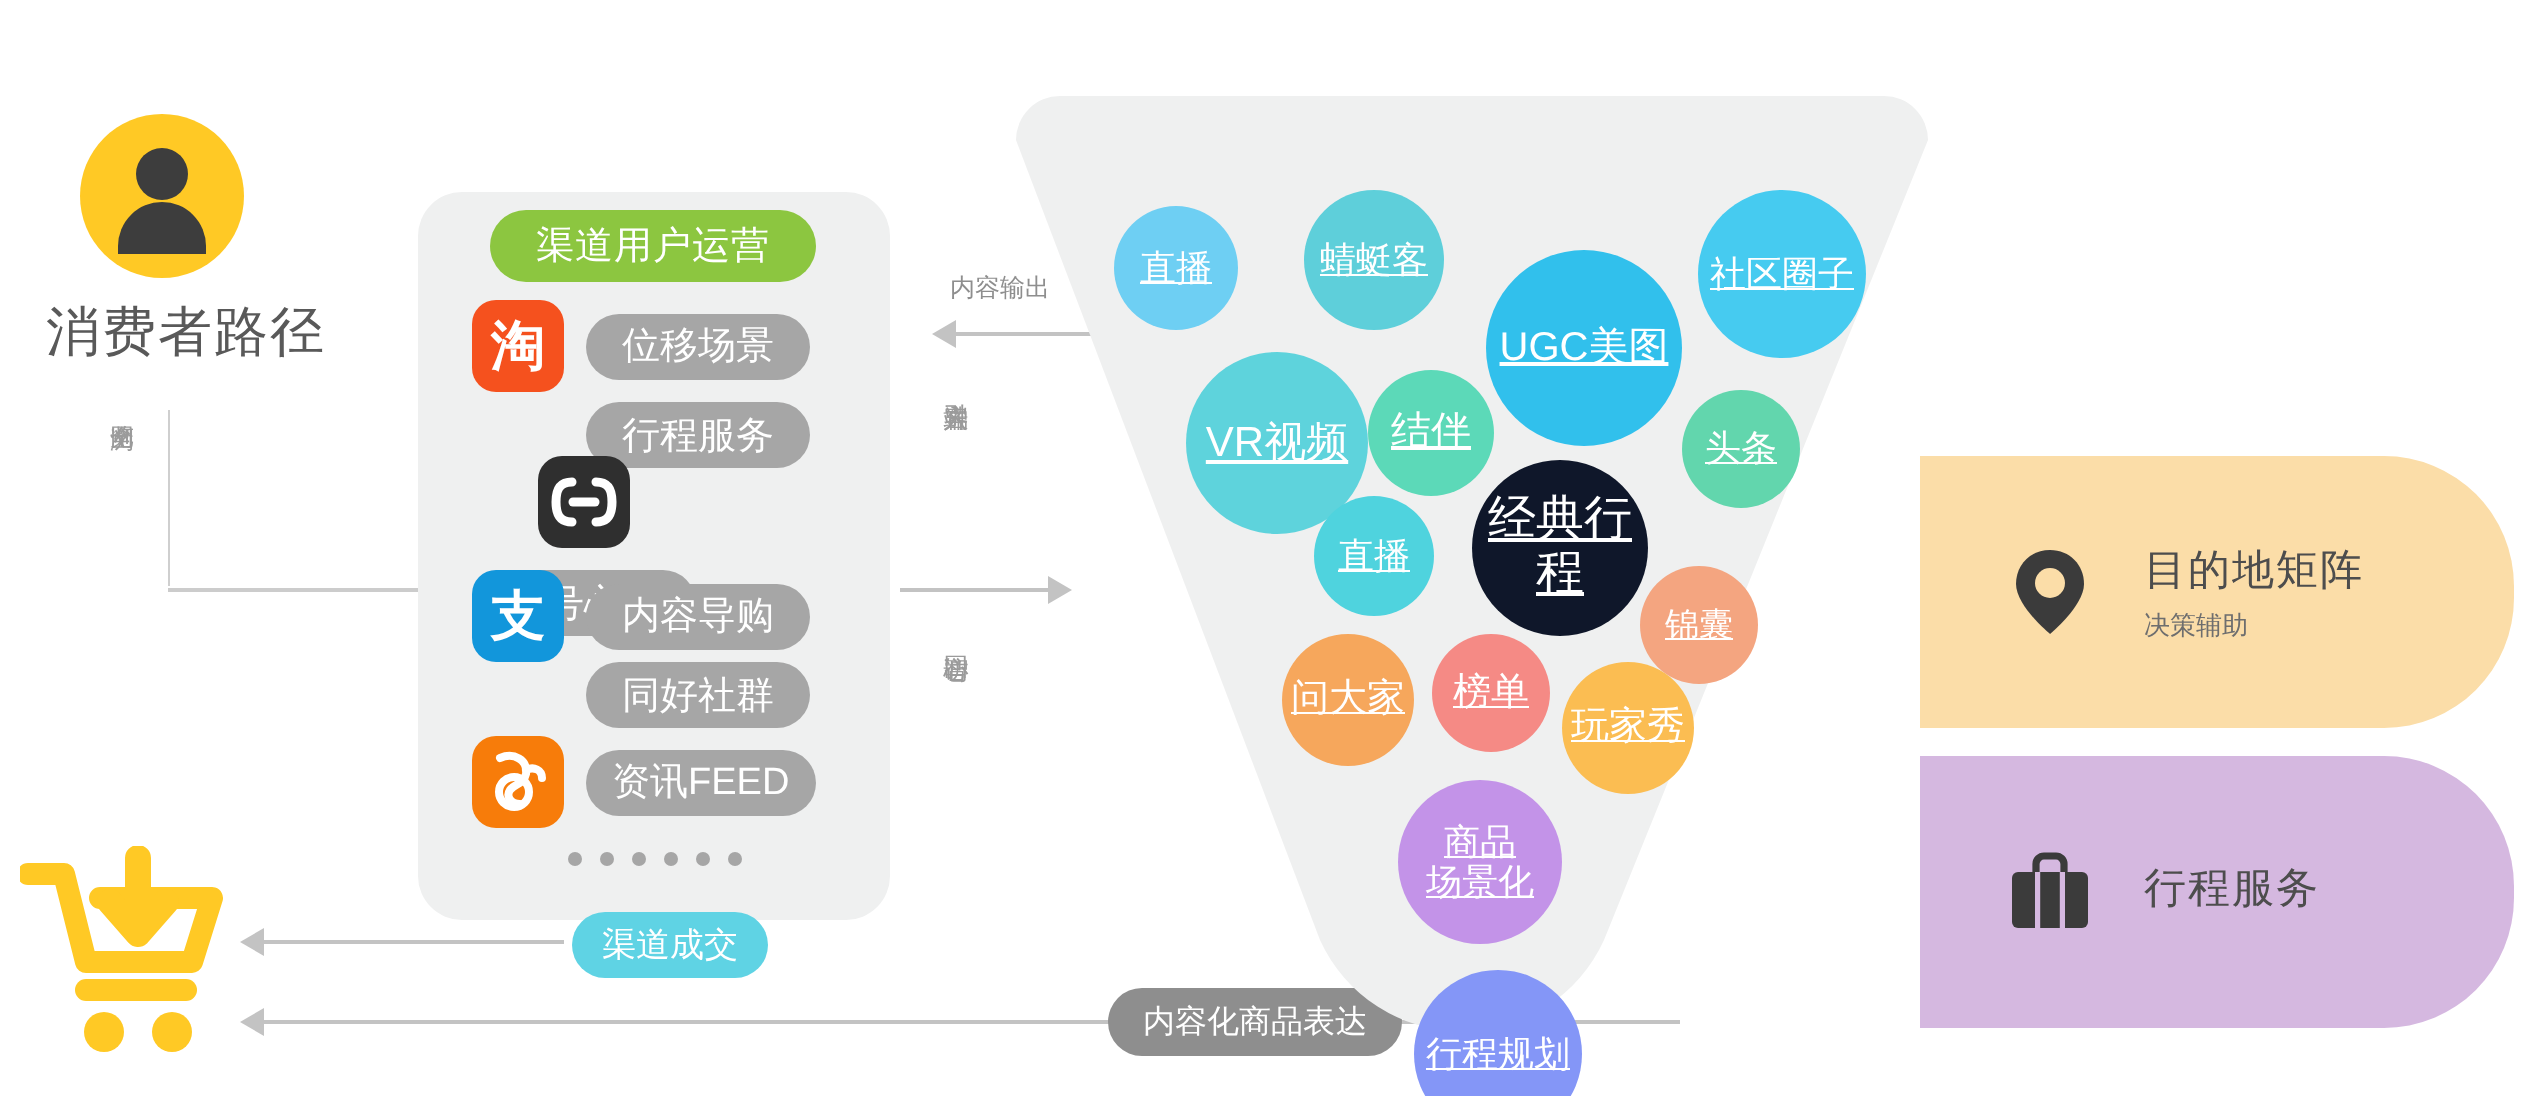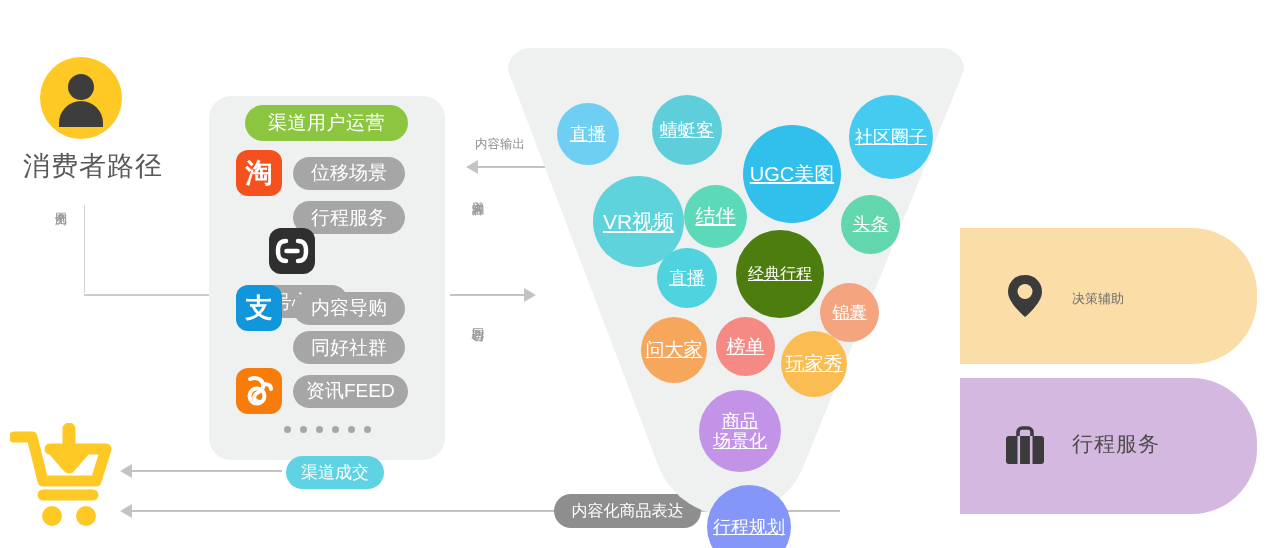--- a/index.html
+++ b/index.html
@@ -242,21 +242,21 @@
       </div>
       <div class="bubble" style="left: 684px; top: 185px; width: 63px; height: 63px; background: rgb(92, 217, 184); font-size: 20px;">
         <span style="white-space: pre-line;">结伴</span>
       </div>
       <div class="bubble" style="left: 841px; top: 195px; width: 59px; height: 59px; background: rgb(98, 214, 173); font-size: 18px;">
         <span style="white-space: pre-line;">头条</span>
       </div>
       <div class="bubble" style="left: 657px; top: 248px; width: 60px; height: 60px; background: rgb(79, 211, 222); font-size: 18px;">
         <span style="white-space: pre-line;">直播</span>
       </div>
-      <div class="bubble" style="left: 736px; top: 230px; width: 88px; height: 88px; background: #4d7c0f; font-size: 16px;">
+      <div class="bubble" style="left: 736px; top: 230px; width: 88px; height: 88px; background: #0f172a; font-size: 24px;">
         <span style="white-space: pre-line;">经典行程</span>
       </div>
       <div class="bubble" style="left: 820px; top: 283px; width: 59px; height: 59px; background: rgb(244, 165, 128); font-size: 17px;">
         <span style="white-space: pre-line;">锦囊</span>
       </div>
       <div class="bubble" style="left: 641px; top: 317px; width: 66px; height: 66px; background: rgb(246, 167, 92); font-size: 19px;">
         <span style="white-space: pre-line;">问大家</span>
       </div>
       <div class="bubble" style="left: 716px; top: 317px; width: 59px; height: 59px; background: rgb(245, 138, 133); font-size: 19px;">
         <span style="white-space: pre-line;">榜单</span>
@@ -273,20 +273,21 @@
       </div>
     </div>
 
 
   <div class="rcard" id="card-dest">
     <svg class="ricon" viewBox="0 0 46 46">
       <path d="M23 2 C13 2 6 9.5 6 19 C6 30 23 44 23 44 C23 44 40 30 40 19 C40 9.5 33 2 23 2 Z" fill="#3b3b3b"></path>
       <circle cx="23" cy="18.5" r="7.5" fill="#FBDDA8"></circle>
     </svg>
     <div class="rtext">
+      <div class="rtitle">目的地矩阵</div>
       <div class="rsub">决策辅助</div>
     </div>
   </div>
 
   <div class="rcard" id="card-trip">
     <svg class="ricon" viewBox="0 0 46 46">
       <path d="M16 13 V9 A4 4 0 0 1 20 5 H26 A4 4 0 0 1 30 9 V13" fill="none" stroke="#3b3b3b" stroke-width="3.6"></path>
       <rect x="4" y="13" width="38" height="28" rx="3" fill="#3b3b3b"></rect>
       <rect x="15.5" y="13" width="2.6" height="28" fill="#D5B8E0"></rect>
       <rect x="27.9" y="13" width="2.6" height="28" fill="#D5B8E0"></rect>

